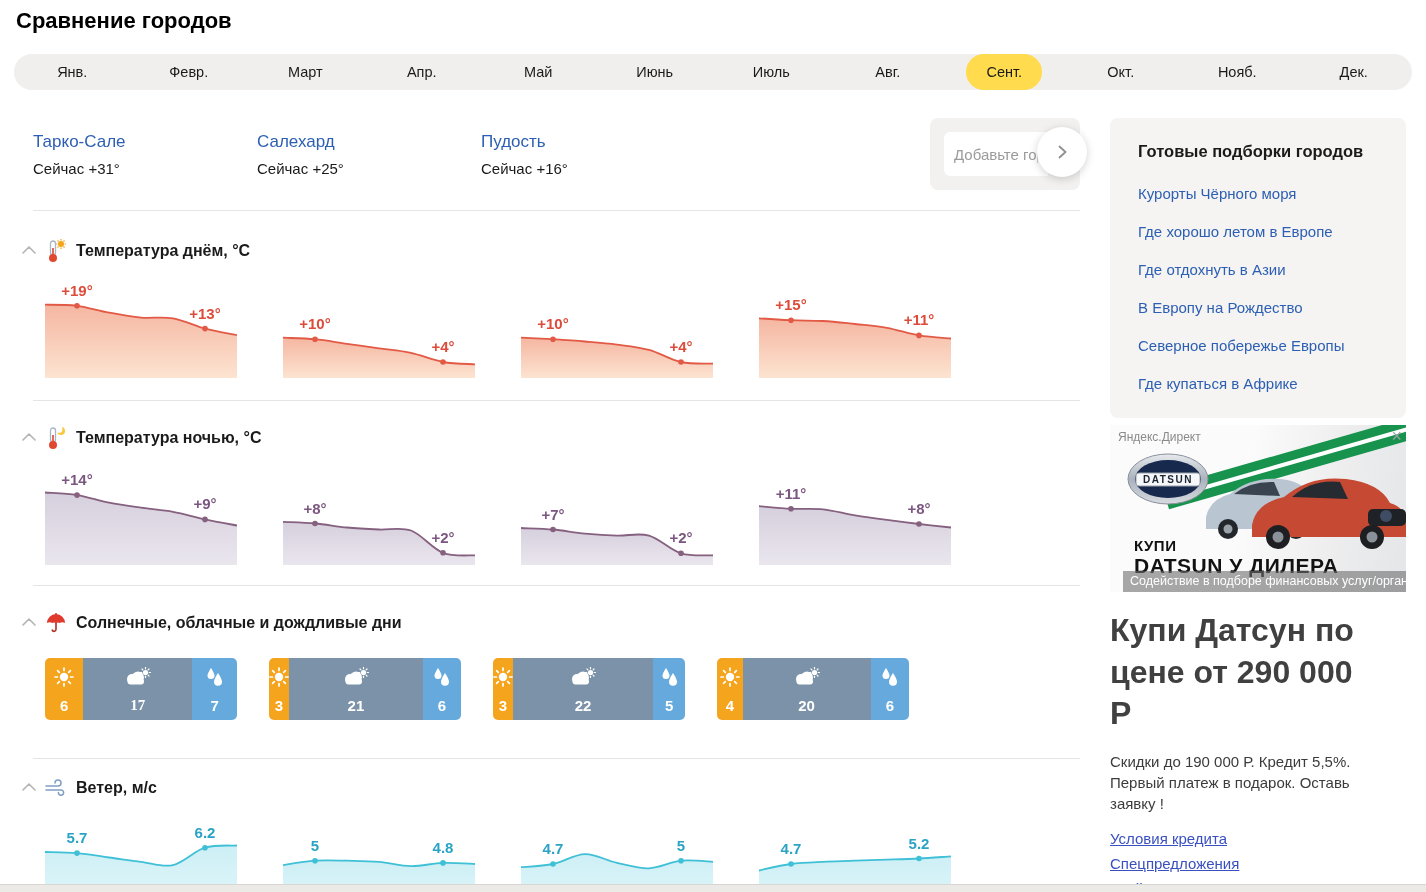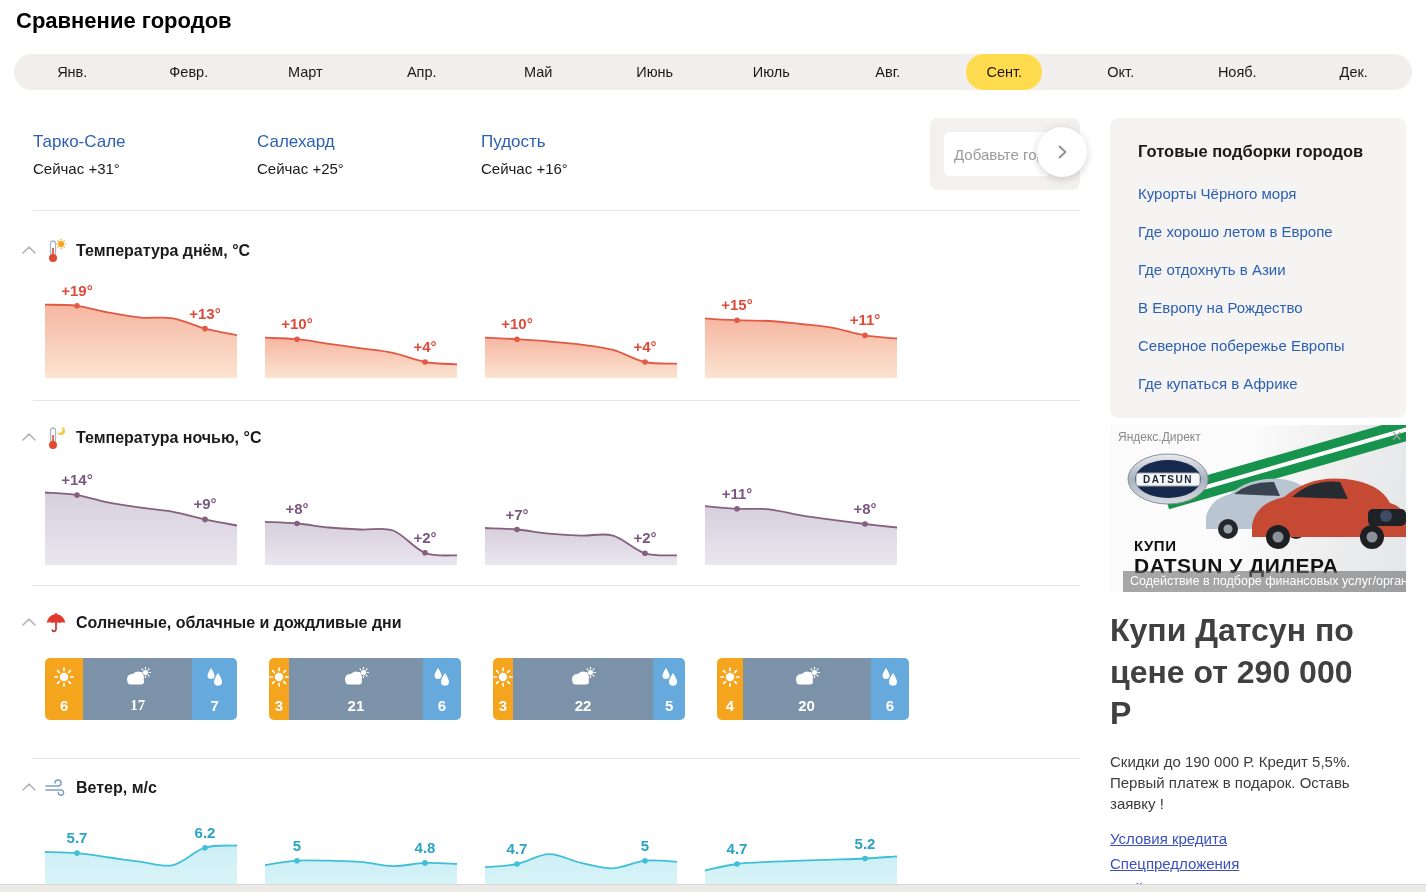--- a/index.html
+++ b/index.html
@@ -35,21 +35,21 @@
 
   .divider { position:absolute; left:33px; width:1047px; height:1px; background:#e6e5e3; }
   .d1 { top:92px; } .d2 { top:282px; } .d3 { top:467px; } .d4 { top:640px; }
 
   .sec { position:absolute; left:0; width:1080px;margin-left:12px; }
   .s1 { top:120px; } .s2 { top:307px; } .s3 { top:492px; } .s4 { top:657px; }
   .sec-head { position:relative; padding-left:33px; height:26px; display:flex; align-items:center; gap:9px; }
   .collapse { position:absolute; left:10px; top:8px; cursor:pointer; line-height:0; }
   .sec-icon { line-height:0; }
   .sec-title { font-size:16px; font-weight:bold; color:#1a1a1a; }
-  .charts { margin:16px 0 0 33px; display:grid; grid-template-columns:repeat(4,192px); column-gap:28px; }
+  .charts { margin:16px 0 0 33px; display:grid; grid-template-columns:repeat(4,192px); column-gap:46px; }
   .chart-cell { position:relative; height:100px; }
   .bars-row { margin:22px 0 0 33px; display:grid; grid-template-columns:repeat(4,192px); column-gap:32px; }
   .daybar { display:flex; height:62px; border-radius:5px; overflow:hidden; }
   .daybar .seg { display:flex; flex-direction:column; align-items:center; }
   .daybar .seg .icn { margin-top:9px; line-height:0; }
   .daybar .seg .num { margin-top:auto; margin-bottom:6px; color:#fff; font-size:15px; font-weight:bold; }
 
   
   .sidebar { position:absolute; left:1110px; top:118px; width:296px; }
   .collections { background:#f5f4f2; border-radius:8px; padding:24px 28px 26px; }

